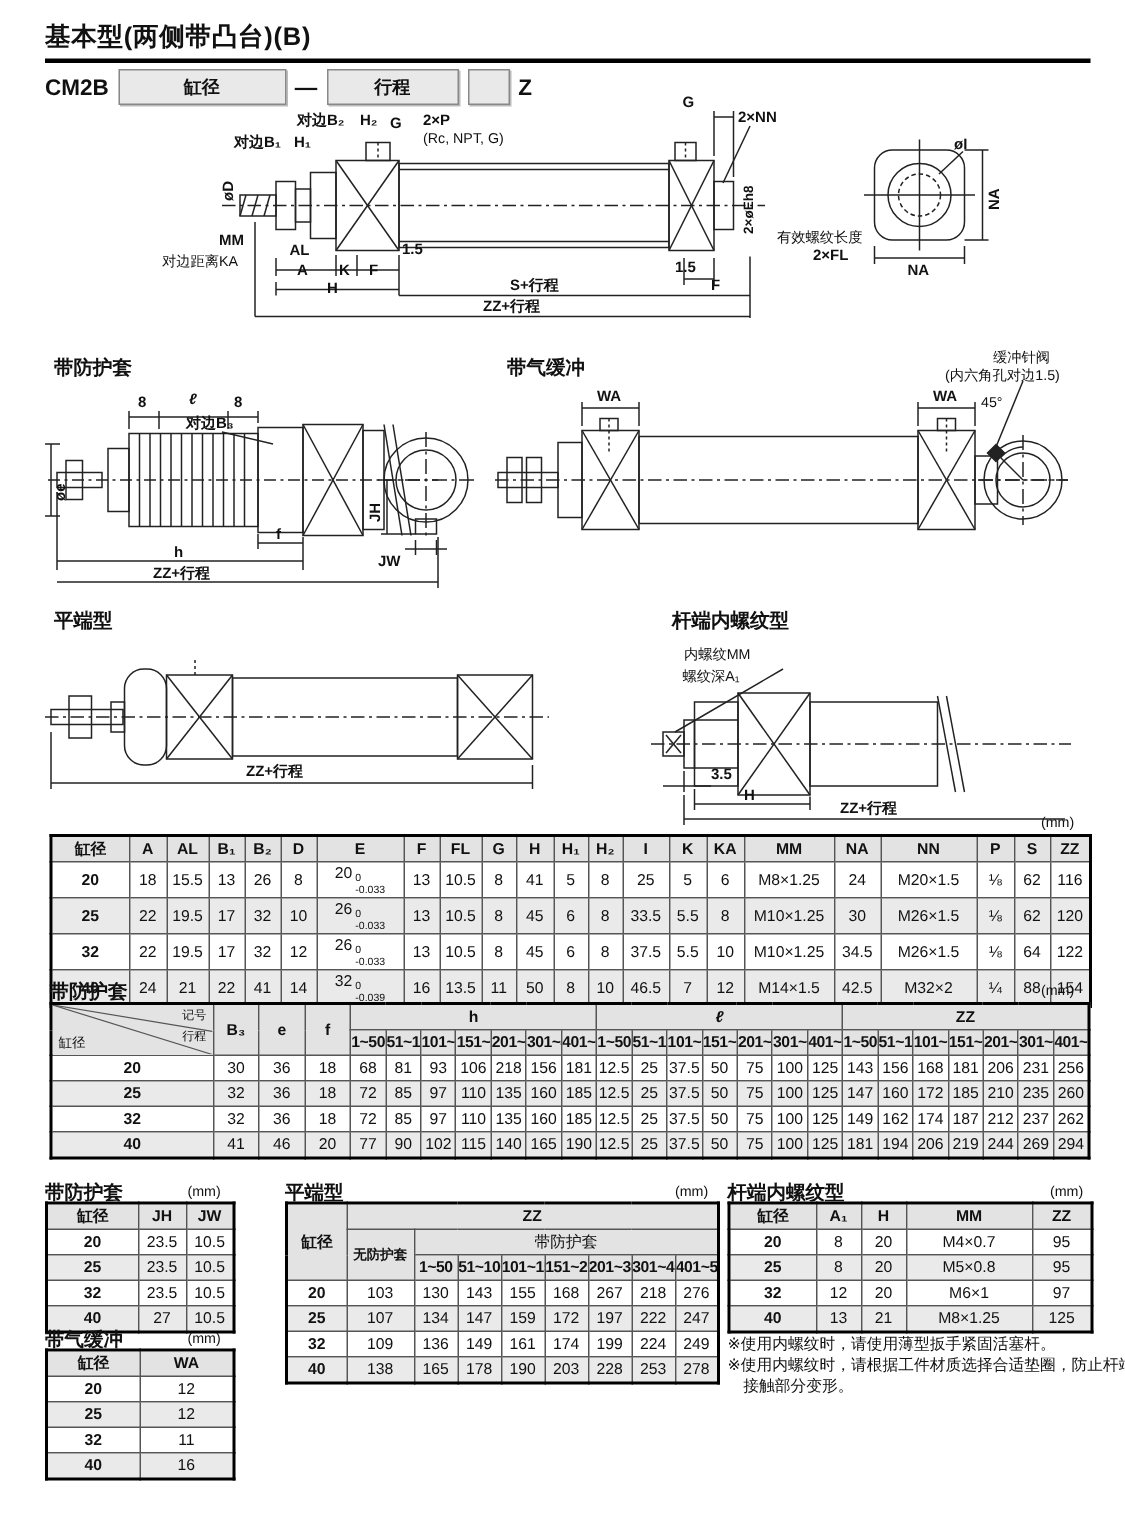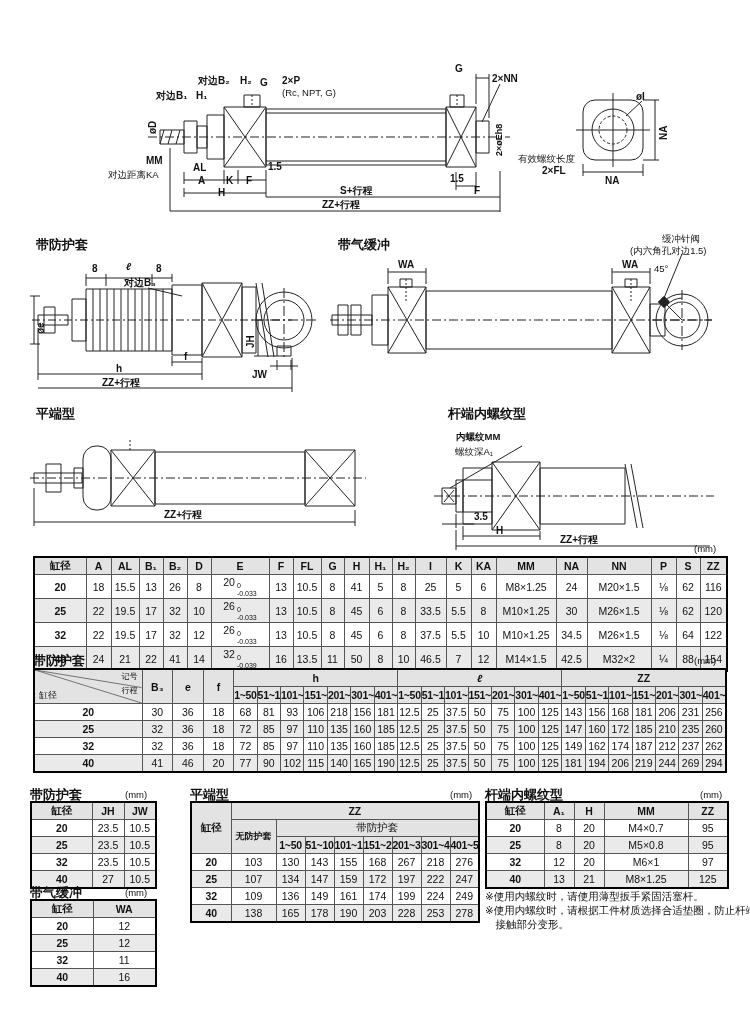--- a/index.html
+++ b/index.html
@@ -44,21 +44,30 @@
   .cmid{position:absolute;top:15px;right:4px;font-size:8px;font-weight:normal;}
   .cbot{position:absolute;bottom:1px;left:4px;font-size:9px;font-weight:normal;}
   .notes{position:absolute;font-size:10.5px;line-height:14px;white-space:nowrap;}
   line,rect,circle,path,polyline{vector-effect:non-scaling-stroke;}
 </style>
 </head>
 <body>
 
 <div id="page">
 
-
+  <div id="page-title">基本型(两侧带凸台)(B)</div>
+
+  <div id="model-row">
+    <span class="code">CM2B</span>
+    <span class="mbox" style="width:110px">缸径</span>
+    <span class="code">—</span>
+    <span class="mbox" style="width:86px">行程</span>
+    <span class="mbox" style="width:26px"></span>
+    <span class="code">Z</span>
+  </div>
 
   <div class="drawing" style="left:30px;top:60px;width:700px;height:158px">
     <svg width="700" height="158" viewBox="0 0 700 158">
       <g stroke="#222" fill="none" stroke-width="1">
         <line x1="118" y1="77" x2="480" y2="77" stroke-dasharray="9 3 2 3"></line>
         <rect x="130" y="70" width="24" height="14"></rect>
         <line x1="134" y1="70" x2="130" y2="84"></line>
           <line x1="142" y1="70" x2="138" y2="84"></line>
           <line x1="150" y1="70" x2="146" y2="84"></line>
         <rect x="154" y="61" width="13" height="32"></rect>
@@ -297,21 +306,21 @@
         <line x1="92" y1="28" x2="20" y2="70"></line>
         <line x1="26" y1="96" x2="26" y2="110"></line>
           <line x1="33" y1="108" x2="33" y2="122"></line>
         <line x1="12" y1="106" x2="44" y2="106"></line>
         <line x1="33" y1="118" x2="110" y2="118"></line>
           <line x1="110" y1="113" x2="110" y2="122"></line>
         <line x1="26" y1="112" x2="26" y2="132"></line>
           <line x1="26" y1="128" x2="280" y2="128"></line>
       </g>
     </svg>
-    <span class="note" style="left:26px;top:14px;font-weight:bold">内螺纹MM</span>
+    <span class="note" style="left:26px;top:14px;font-weight:normal">内螺纹MM</span>
     <span class="note" style="left:25px;top:29px;font-weight:normal">螺纹深A₁</span>
     <span class="dim" style="left:44px;top:94px">3.5</span>
     <span class="dim" style="left:66px;top:108px">H</span>
     <span class="dim" style="left:130px;top:117px">ZZ+行程</span>
   </div>
 
   <div class="unit" style="left:694px;top:543px">(mm)</div>
   <table class="t abs" style="left:33px;top:556px;width:694px">
     <colgroup>
       <col style="width:52px">

